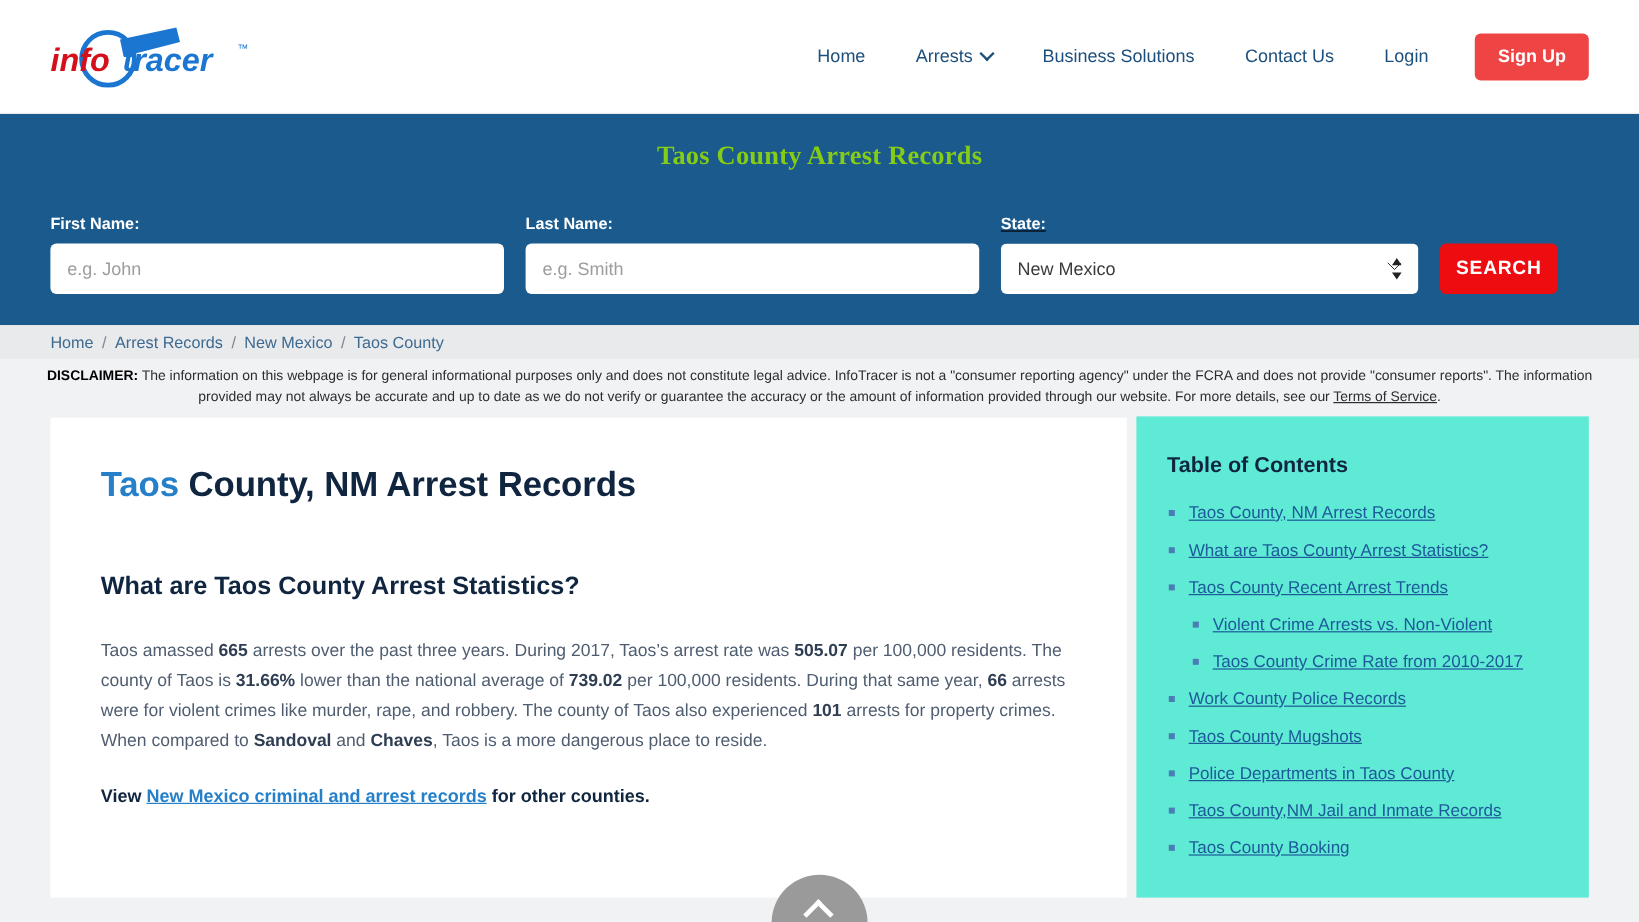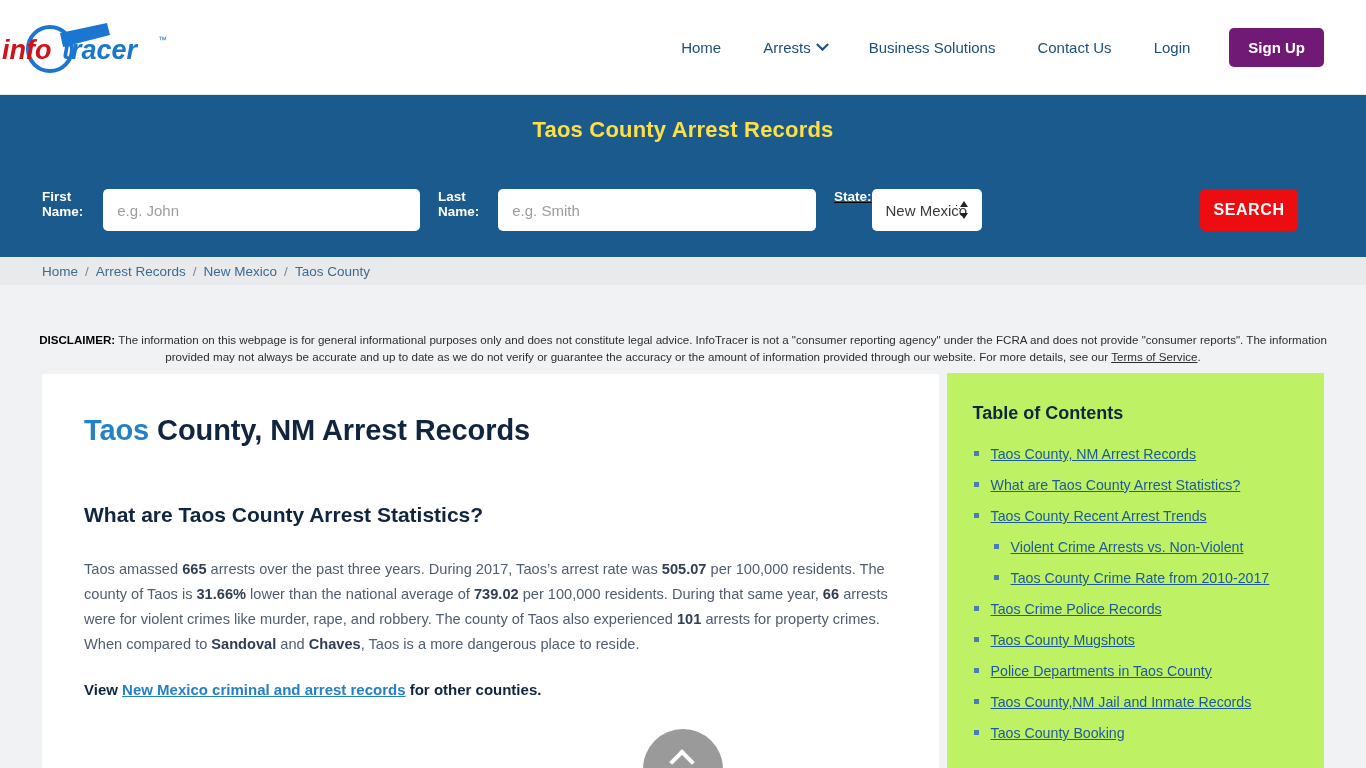--- a/index.html
+++ b/index.html
@@ -15,20 +15,21 @@
   
   .topbar {
     height: 95px;
     background: #ffffff;
     display: flex;
     align-items: center;
     position: relative;
     border-bottom: 1px solid #e8e8e8;
   }
   .logo-wrap {
+    margin-left: 40px;
     width: 180px;
     height: 56px;
     position: relative;
     display: block;
   }
   .logo-svg { display:block; }
 
   .mainnav {
     margin-left: auto;
     margin-right: 42px;
@@ -48,52 +49,53 @@
     cursor: pointer;
   }
   .caret {
     display: inline-block;
     width: 9px; height: 9px;
     border-right: 2px solid #1c4f7c;
     border-bottom: 2px solid #1c4f7c;
     transform: rotate(45deg) translate(-2px,-2px);
   }
   .signup {
-    background: #701a75;
+    background: #ef4444;
     color: #fff;
     font-size: 15px;
     font-weight: bold;
     border-radius: 5px;
     padding: 11px 19px;
     text-decoration: none;
     margin-left: 18px;
     cursor: pointer;
     white-space: nowrap;
   }
 
   
   .hero {
     background: #1b5a8d;
     padding: 22px 0 26px 0;
   }
   .hero-title {
     text-align: center;
-    color: #fde047;
+    color: #84cc16;
     font-size: 22px;
     font-weight: bold;
-    margin: 0 0 18px 0;
+    margin: 0 0 36px 0;
     letter-spacing: .2px;
+    font-family: Liberation Serif, serif;
   }
   .search-row {
     display: flex;
     align-items: flex-end;
     padding: 0 42px;
     gap: 18px;
   }
-  .field { display: flex; flex-direction: row; margin-top: 28px; }
+  .field { display: flex; flex-direction: column; }
   .f-first { width: 378px; }
   .f-last  { width: 378px; }
   .f-state { width: 348px; text-decoration: underline; }
   .field label {
     color: #ffffff;
     font-size: 13.5px;
     font-weight: bold;
     margin-bottom: 9px;
     display: block;
   }
@@ -169,40 +171,39 @@
   .crumbbar .cur { color: #3d6a91; }
 
   
   .disclaimer {
     background: #f1f2f4;
     text-align: center;
     font-size: 11.6px;
     color: #2d2d2d;
     line-height: 17px;
     padding: 6px 22px 8px 22px;
-    margin-top: 40px;
   }
   .disclaimer b { color: #000; }
   .disclaimer a { color: #2d2d2d; text-decoration: underline; cursor: pointer; }
 
   
   .content {
     display: flex;
     padding: 0 42px;
     gap: 8px;
     align-items: flex-end;
   }
   .card-main {
     background: #ffffff;
     width: 898px;
     min-height: 400px;
     padding: 40px 42px 20px 42px;
   }
   .card-side {
-    background: #bef264;
+    background: #5eead4;
     width: 378px;
     min-height: 400px;
     padding: 30px 26px 20px 26px;
   }
 
   .h1 {
     font-size: 29px;
     font-weight: bold;
     color: #10253f;
     margin: 0 0 56px 0;
@@ -396,21 +397,21 @@
         <ul>
           <li>
             <a href="#">Violent Crime Arrests vs. Non-Violent</a>
           </li>
           <li>
             <a href="#">Taos County Crime Rate from 2010-2017</a>
           </li>
         </ul>
       </li>
       <li>
-        <a href="#">Taos Crime Police Records</a>
+        <a href="#">Work County Police Records</a>
       </li>
       <li>
         <a href="#">Taos County Mugshots</a>
       </li>
       <li>
         <a href="#">Police Departments in Taos County</a>
       </li>
       <li>
         <a href="#">Taos County,NM Jail and Inmate Records</a>
       </li>

